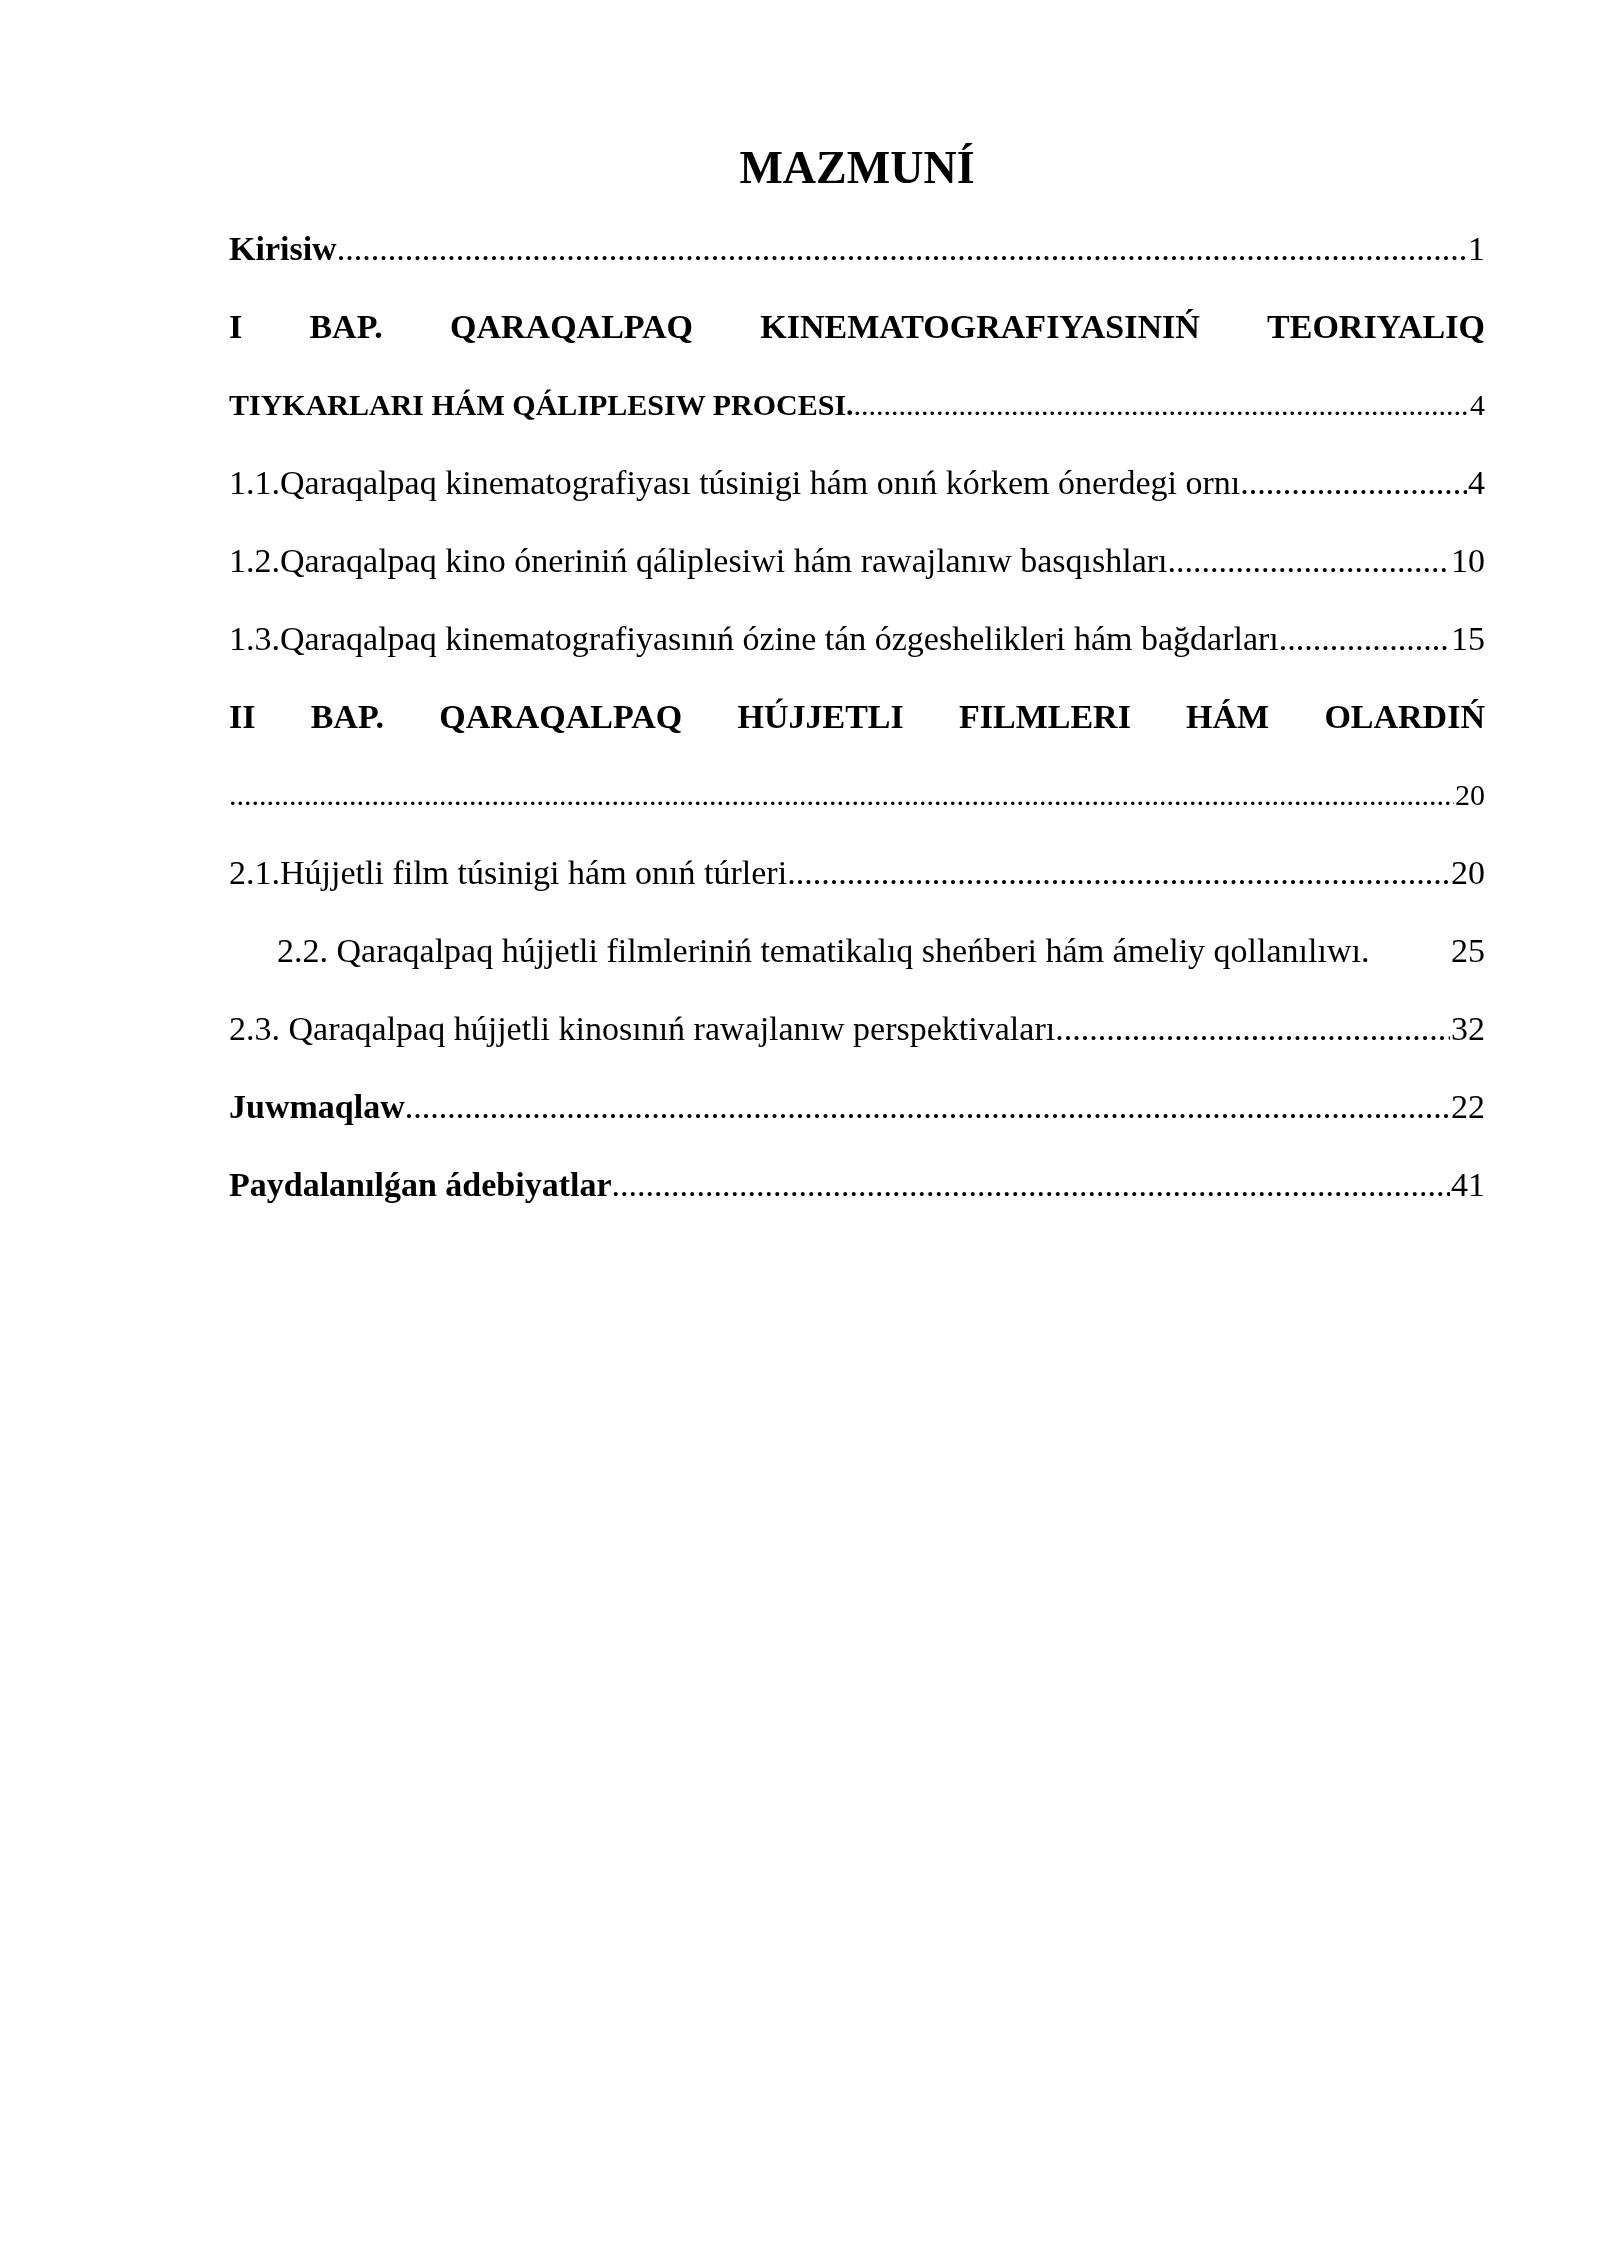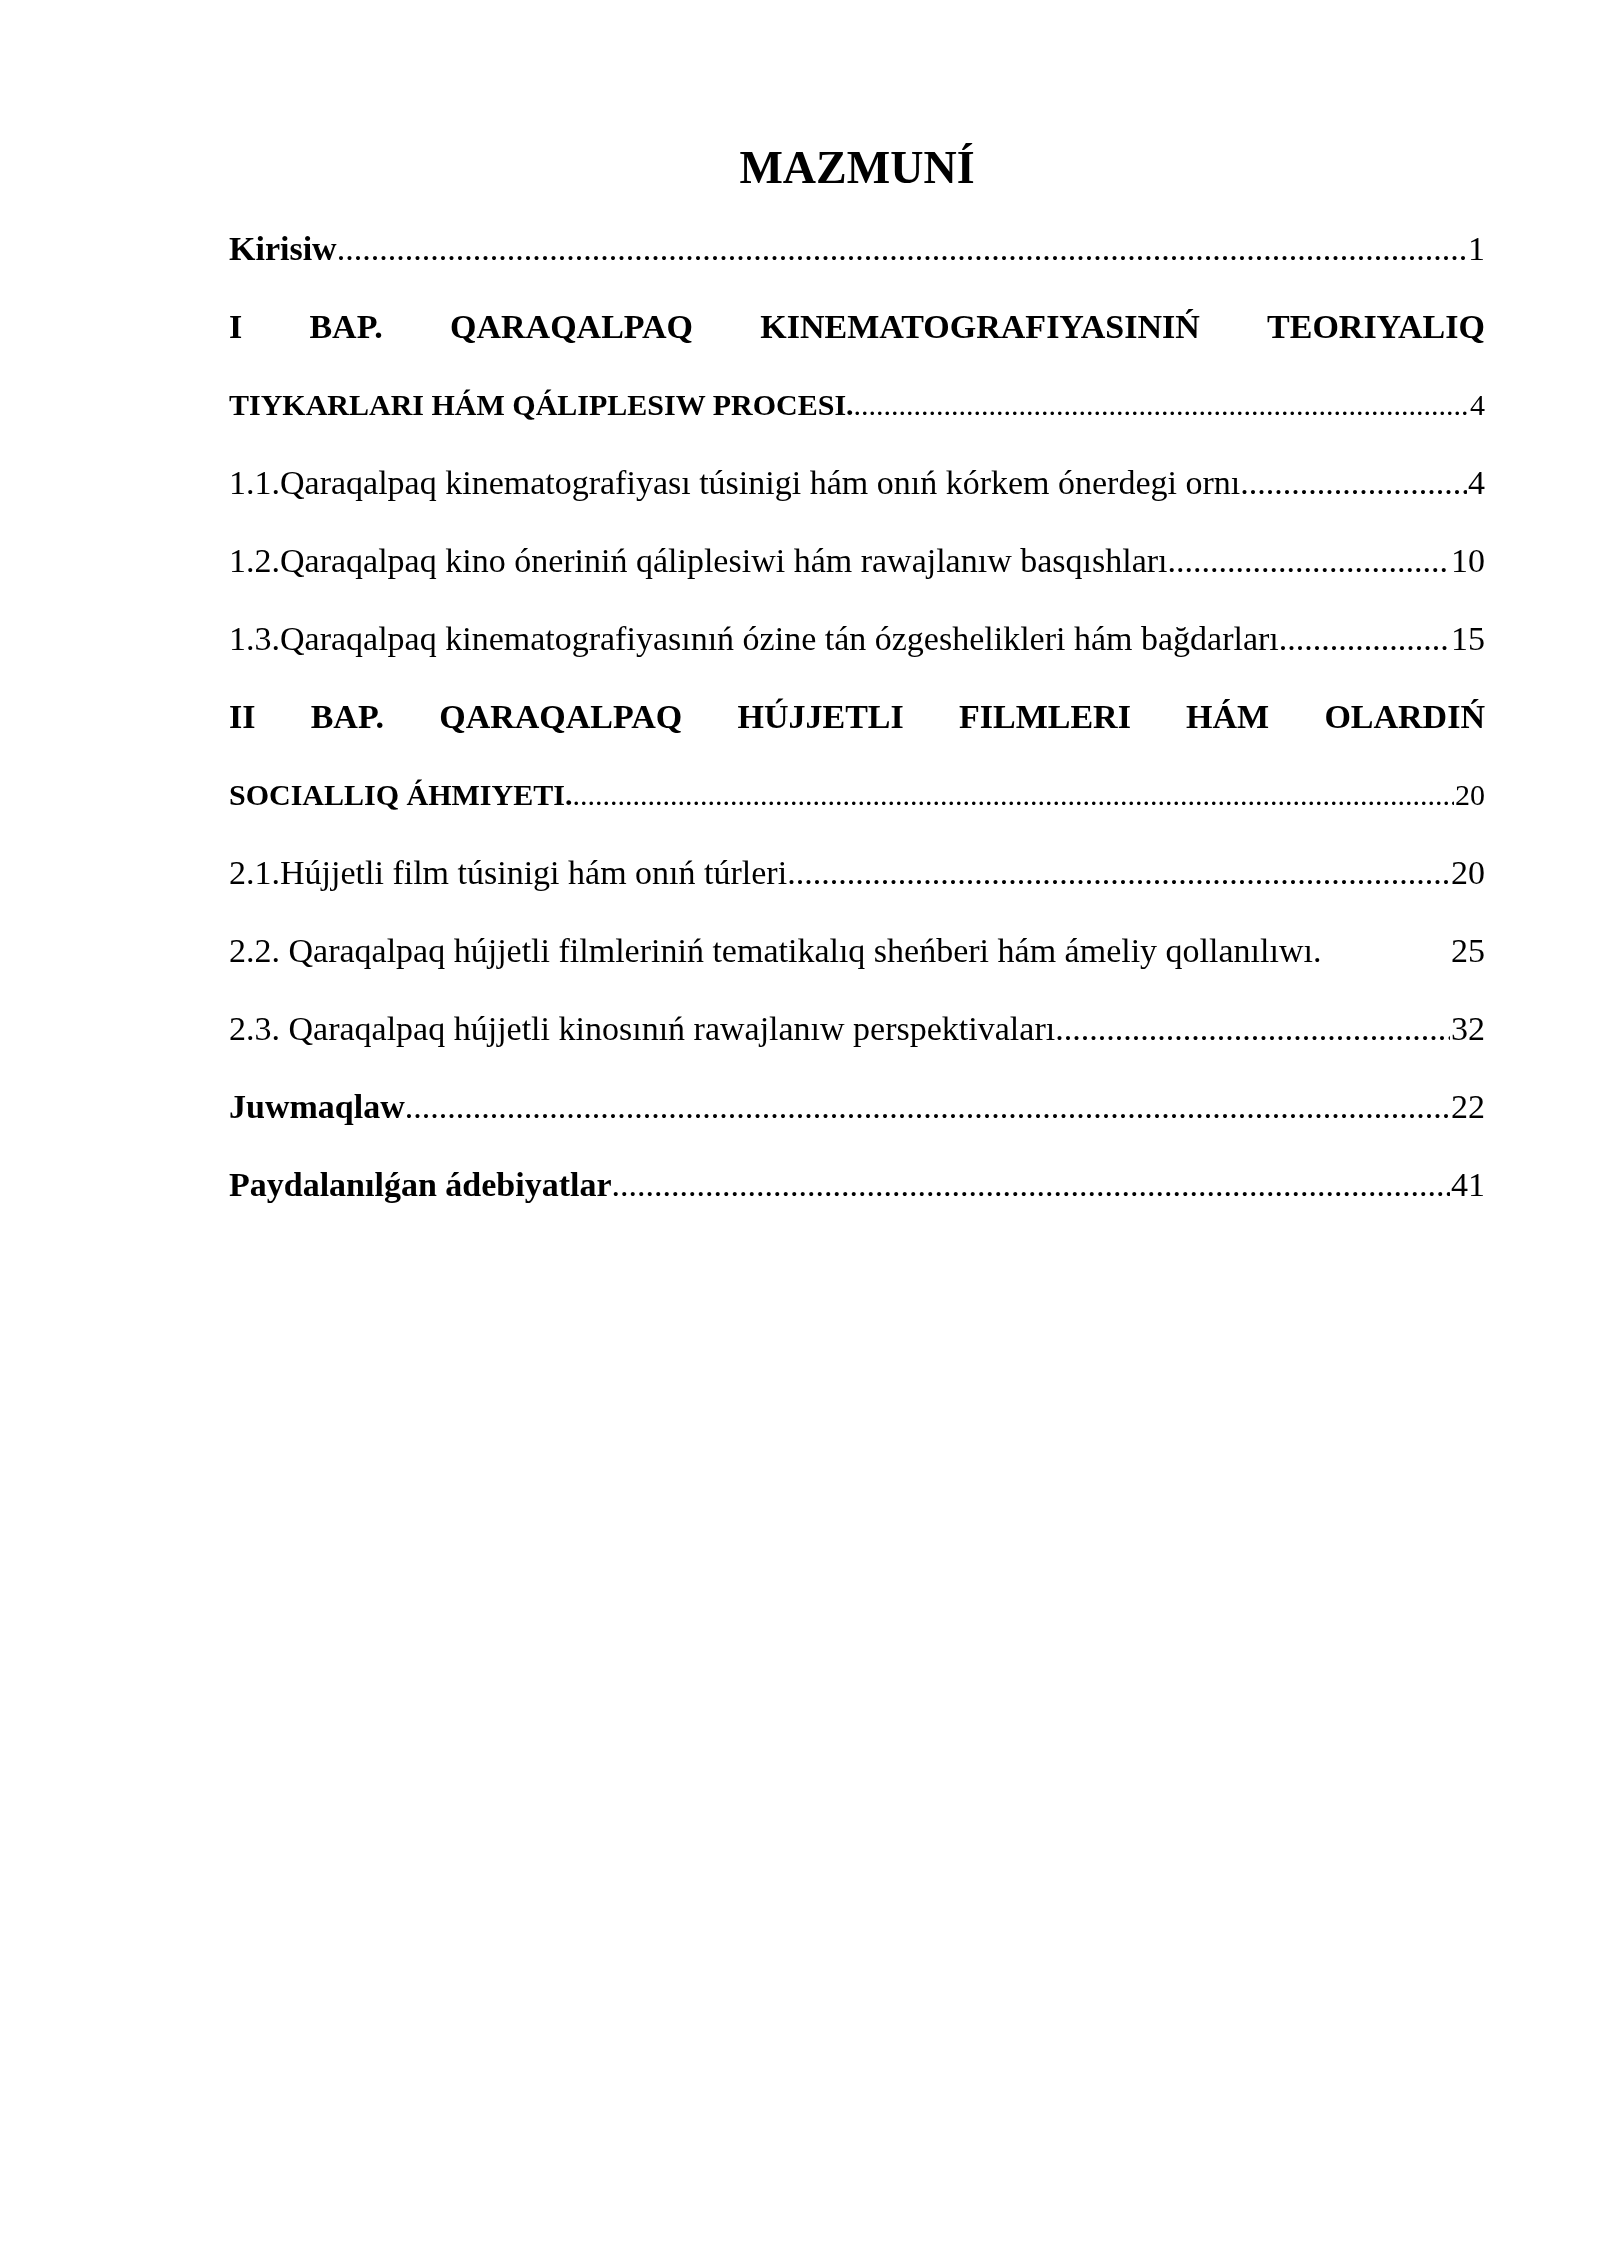--- a/index.html
+++ b/index.html
@@ -100,20 +100,21 @@
       min-width: 0;
     }
     .second-line .leader::after {
       content: "................................................................................................................................................................................................................................................................................";
     }
     .second-line .page-num {
       flex: 0 0 auto;
     }
     .no-leader .label {
       flex: 1 1 auto;
+      margin-left: 48px;
     }
   </style>
 </head>
 <body>
 
 <div class="page">
   <div class="toc-title">MAZMUNÍ</div>
 
   <div class="toc-list">
 
@@ -160,21 +161,20 @@
       <div class="justify-line">
         <span>II</span>
         <span>BAP.</span>
         <span>QARAQALPAQ</span>
         <span>HÚJJETLI</span>
         <span>FILMLERI</span>
         <span>HÁM</span>
         <span>OLARDIŃ</span>
       </div>
       <div class="second-line">
-        <span class="label">SOCIALLIQ ÁHMIYETI.</span>
         <span class="leader"></span>
         <span class="page-num">20</span>
       </div>
     </div>
 
     <div class="toc-entry">
       <span class="label">2.1.Húјjetli film túsinigi hám onıń túrleri</span>
       <span class="leader"></span>
       <span class="page-num">20</span>
     </div>

